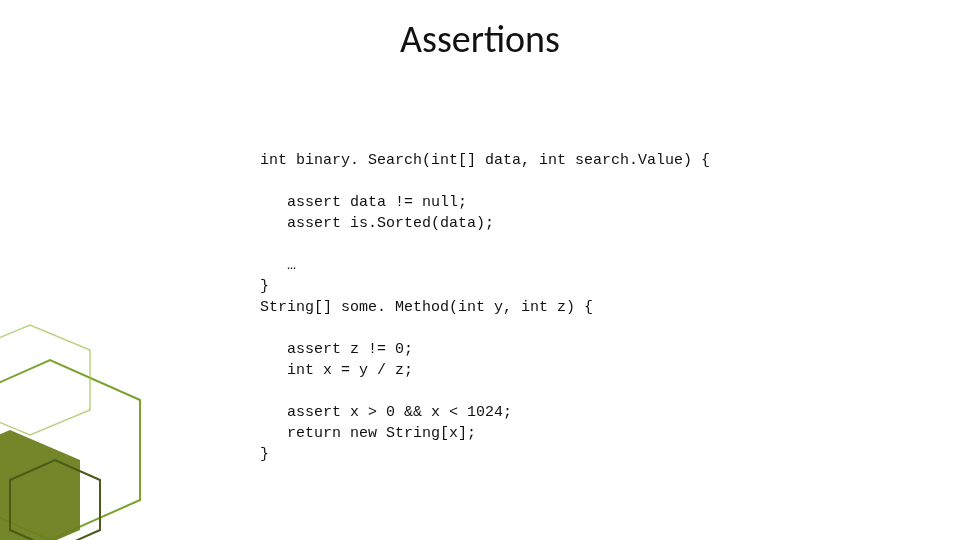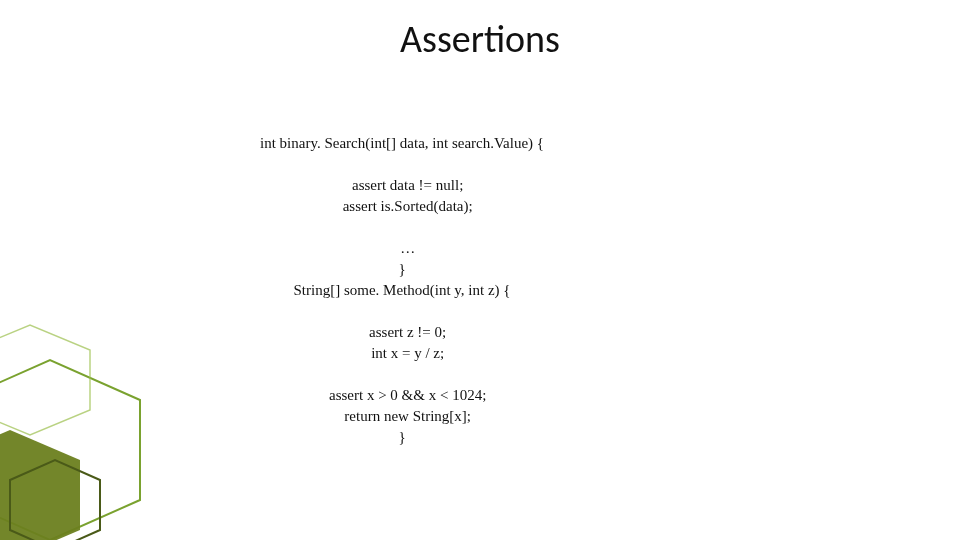--- a/index.html
+++ b/index.html
@@ -17,28 +17,27 @@
     top: 16px;
     left: 0;
     width: 960px;
     text-align: center;
     font-size: 38px;
     color: #111;
     font-weight: 400;
   }
   .code-block {
     position: absolute;
-    top: 133px;
+    top: 150px;
     left: 260px;
-    font-family: Liberation Serif, serif;
+    font-family: Liberation Mono, monospace;
     font-size: 15px;
     line-height: 1.4;
     color: #111;
     white-space: pre;
-    text-align: center;
   }
   .deco {
     position: absolute;
     left: 0;
     bottom: 0;
     width: 260px;
     height: 260px;
     pointer-events: none;
   }
 </style>

